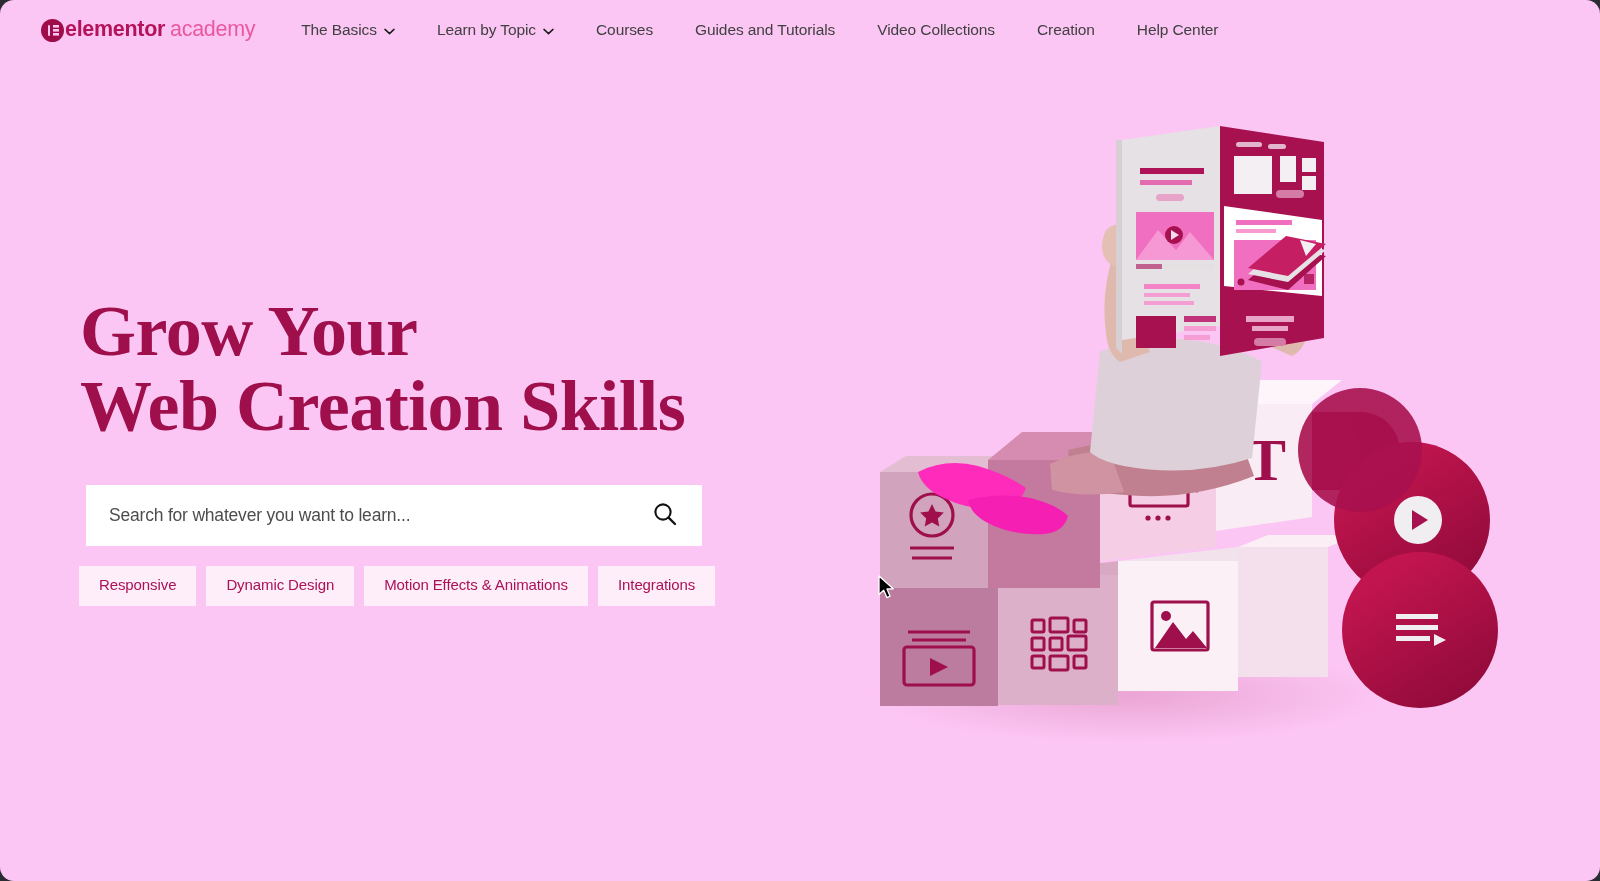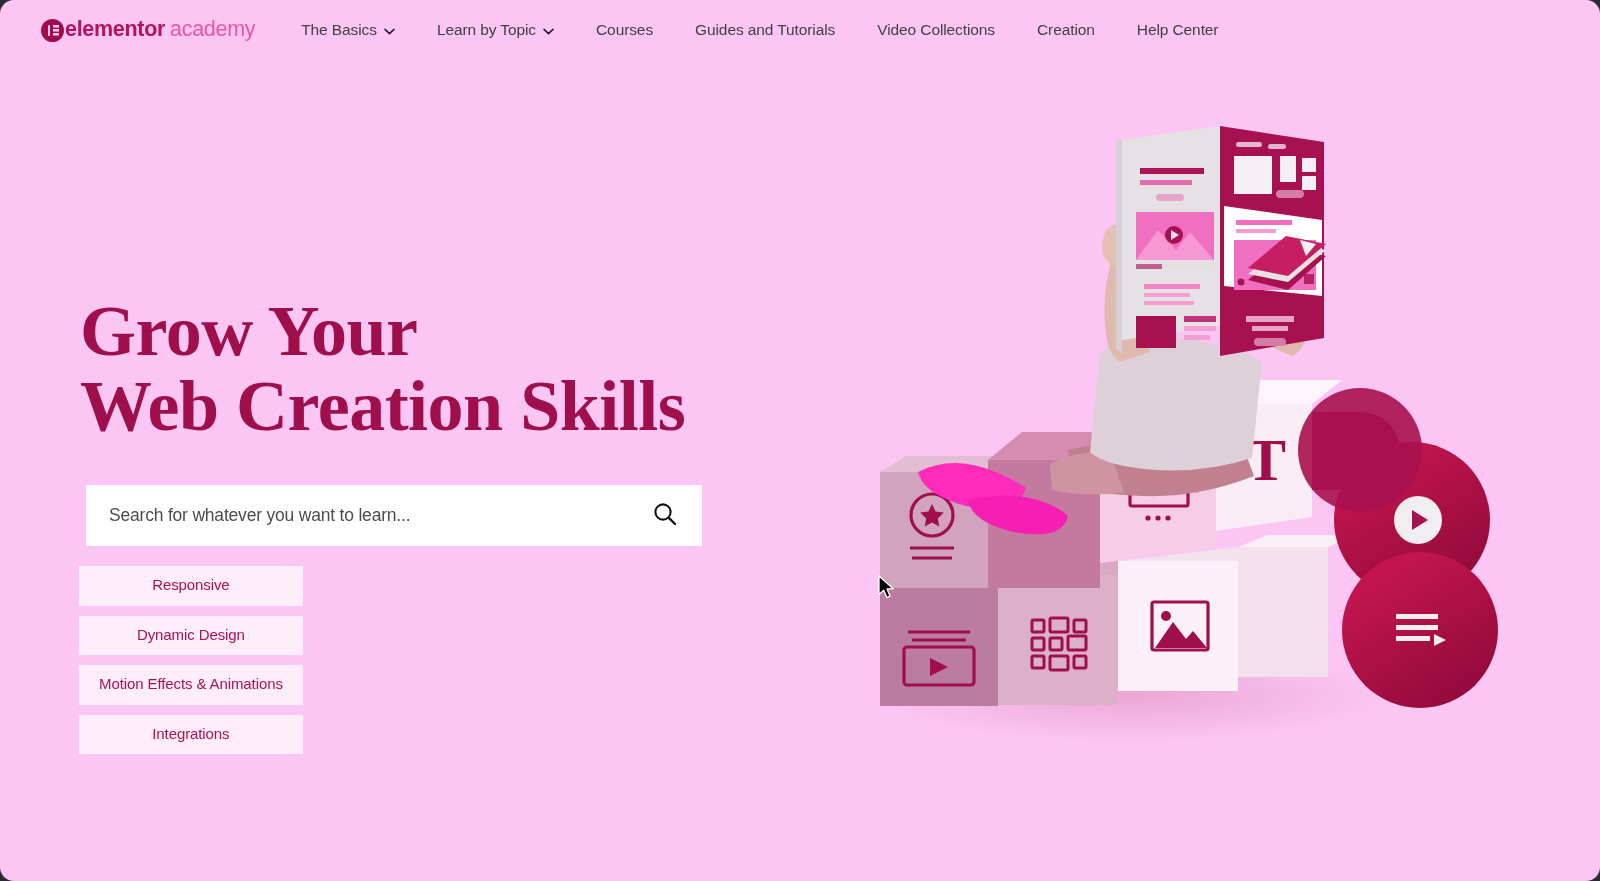--- a/index.html
+++ b/index.html
@@ -143,21 +143,20 @@
     padding: 0;
   }
 
   
   #chips {
     position: absolute;
     left: 79px;
     top: 566px;
     display: flex;
     gap: 10px;
-    flex-direction: column;
   }
   .chip {
     background: #fdeefa;
     color: #ab1156;
     font-size: 15px;
     letter-spacing: -0.1px;
     padding: 11px 20px 12px;
     white-space: nowrap;
     cursor: pointer;
     border: none;

